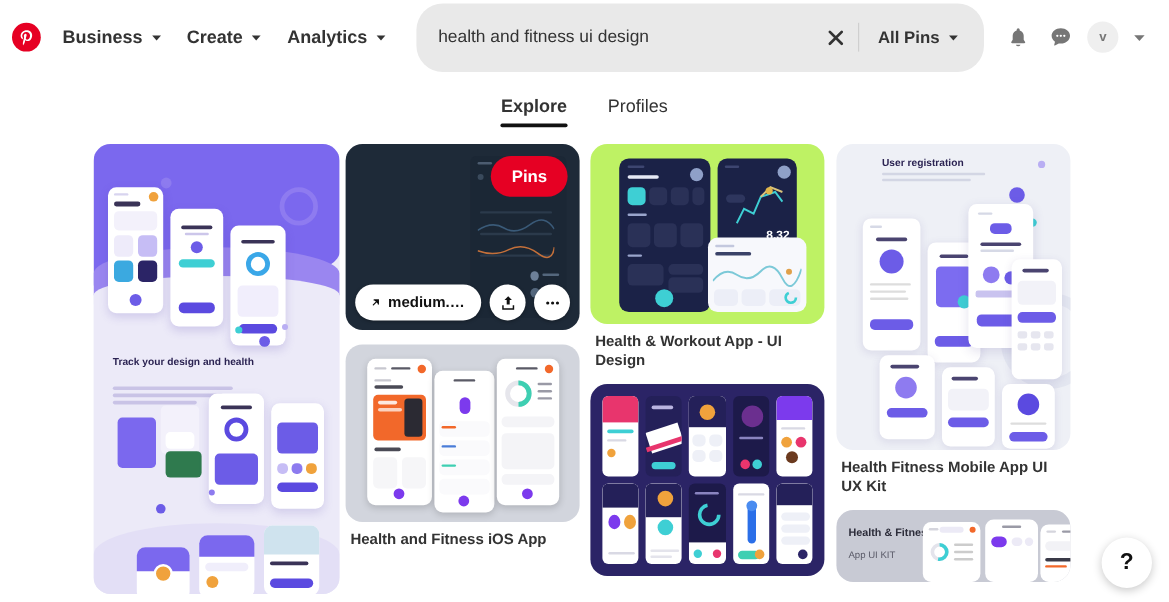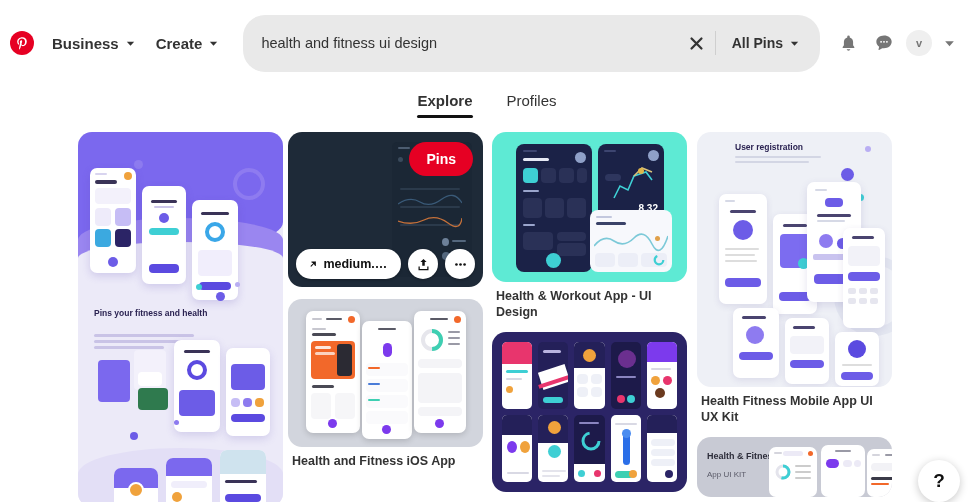--- a/index.html
+++ b/index.html
@@ -11,21 +11,20 @@
   }
 
   
   .header {
     height: 62px;
     display: flex;
     align-items: center;
     padding: 0 12px 0 10px;
     background: #fff;
     gap: 0;
-    margin-top: 12px;
   }
   .logo {
     width: 24px; height: 24px; border-radius: 50%;
     background: #e60023;
     display: flex; align-items: center; justify-content: center;
     flex: none;
     margin-right: 8px;
   }
   .logo svg { display:block; }
   .nav-item {
@@ -186,20 +185,26 @@
       </svg>
   </div>
 
   <div class="nav-item">
     <span>Create</span>
     <svg class="chev" width="11" height="11" viewBox="0 0 24 24">
         <path fill="#333" d="M12 17L4 8h16z"></path>
       </svg>
   </div>
 
+  <div class="nav-item">
+    <span>Analytics</span>
+    <svg class="chev" width="11" height="11" viewBox="0 0 24 24">
+        <path fill="#333" d="M12 17L4 8h16z"></path>
+      </svg>
+  </div>
 
   <div class="searchwrap">
     <input class="search-input" type="text" value="health and fitness ui design" placeholder="Search" style="">
     <button class="clear-btn">
       <svg width="17" height="17" viewBox="0 0 24 24">
         <path stroke="#333" stroke-width="3.2" stroke-linecap="round" d="M5 5l14 14M19 5L5 19"></path>
       </svg>
     </button>
     <div class="divider-v"></div>
     <div class="allpins">
@@ -278,21 +283,21 @@
           <div class="rr" style="left:7px;top:42px;width:30px;height:7px;background:#3ecfd4;"></div>
           <div class="rr" style="left:7px;top:78px;width:30px;height:9px;background:#5b4ae0;"></div>
         </div>
         <div class="ph" style="left:114px;top:68px;width:46px;height:100px;box-shadow:0 3px 8px rgba(90,70,180,.2);">
           <div class="bar" style="left:9px;top:12px;width:28px;height:3px;background:#3a3357;"></div>
           <div class="dot" style="left:13px;top:22px;width:20px;height:20px;border:4px solid #3aa7e8;background:transparent;"></div>
           <div class="rr" style="left:6px;top:50px;width:34px;height:26px;background:#f1eefc;"></div>
           <div class="rr" style="left:7px;top:82px;width:32px;height:8px;background:#5b4ae0;"></div>
         </div>
 
-        <div style="position:absolute;left:16px;top:176px;width:120px;font-size:8.5px;font-weight:bold;color:#2b2352;line-height:1.35;">Pins your fitness and health</div>
+        <div style="position:absolute;left:16px;top:176px;width:120px;font-size:8.5px;font-weight:bold;color:#2b2352;line-height:1.35;">Track your design and health</div>
         <div class="bar" style="left:16px;top:202px;width:100px;height:2.5px;background:#c9c3e6;"></div>
         <div class="bar" style="left:16px;top:208px;width:92px;height:2.5px;background:#c9c3e6;"></div>
         <div class="bar" style="left:16px;top:214px;width:70px;height:2.5px;background:#c9c3e6;"></div>
 
         <div class="dot" style="left:118px;top:152px;width:6px;height:6px;background:#3ecfd4;"></div>
         <div class="dot" style="left:138px;top:160px;width:9px;height:9px;background:#6c5ce7;"></div>
         <div class="dot" style="left:157px;top:150px;width:5px;height:5px;background:#b9aef3;"></div>
 
         <div class="rr" style="left:20px;top:228px;width:32px;height:42px;background:#7b68ee;"></div>
         <div class="rr" style="left:56px;top:218px;width:32px;height:40px;background:#f3f1fb;"></div>
@@ -428,21 +433,21 @@
           <div class="dot" style="left:21px;bottom:5px;width:9px;height:9px;background:#7c3aed;"></div>
         </div>
       </div>
       <div class="pin-title">Health and Fitness iOS App</div>
     </div>
   </div>
 
   <div class="col" style="left:492px; width:195px;">
 
     <div class="pin">
-      <div class="pin-img" style="width:195px;height:150px;background:#5eead4;">
+      <div class="pin-img" style="width:195px;height:150px;background:#bef264;">
         <div style="position:absolute;left:24px;top:12px;width:76px;height:128px;background:#1b2247;border-radius:8px;">
           <div class="bar" style="left:7px;top:6px;width:14px;height:2px;background:#3d4570;"></div>
           <div class="bar" style="left:7px;top:14px;width:26px;height:3px;background:#e6e9f5;"></div>
           <div class="dot" style="right:6px;top:8px;width:11px;height:11px;background:#8fa0c8;"></div>
           <div class="rr" style="left:7px;top:24px;width:15px;height:15px;background:#3ecfd4;"></div>
           <div class="rr" style="left:25px;top:24px;width:15px;height:15px;background:#2a3157;"></div>
           <div class="rr" style="left:43px;top:24px;width:15px;height:15px;background:#2a3157;"></div>
           <div class="rr" style="left:61px;top:24px;width:10px;height:15px;background:#2a3157;"></div>
           <div class="bar" style="left:7px;top:46px;width:16px;height:2px;background:#9aa5cc;"></div>
           <div class="rr" style="left:7px;top:54px;width:19px;height:20px;background:#2a3157;"></div>

